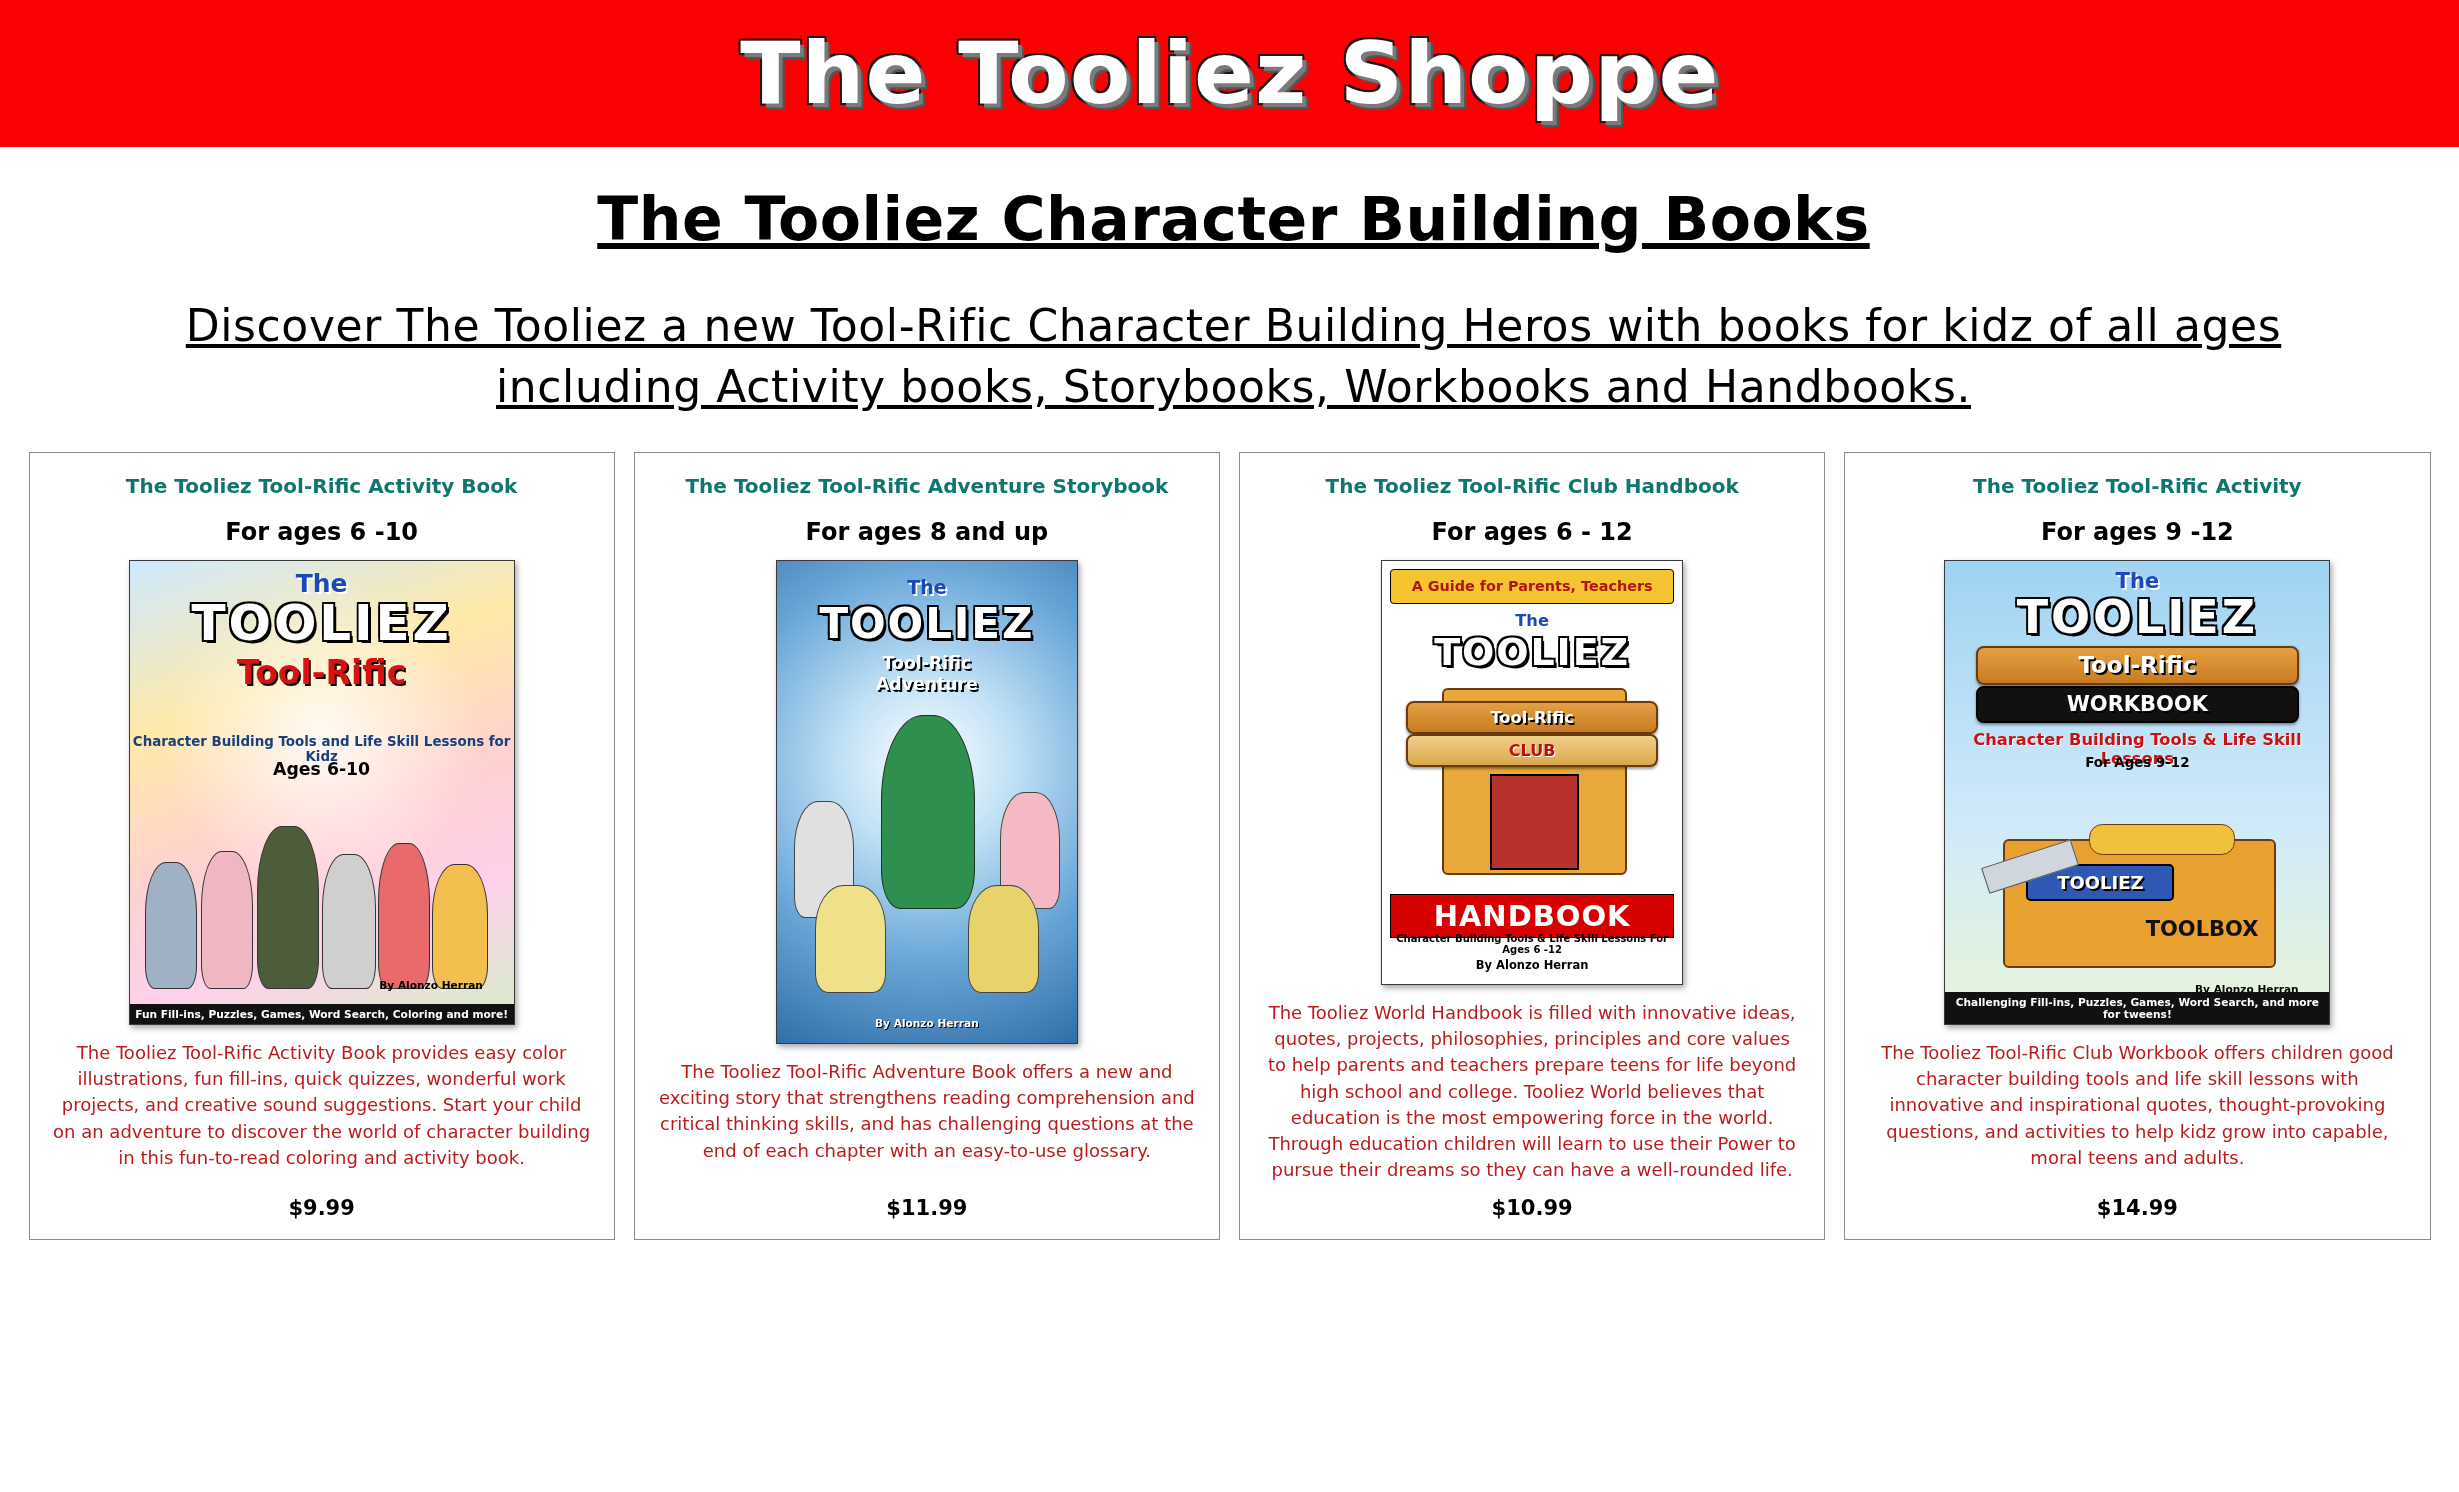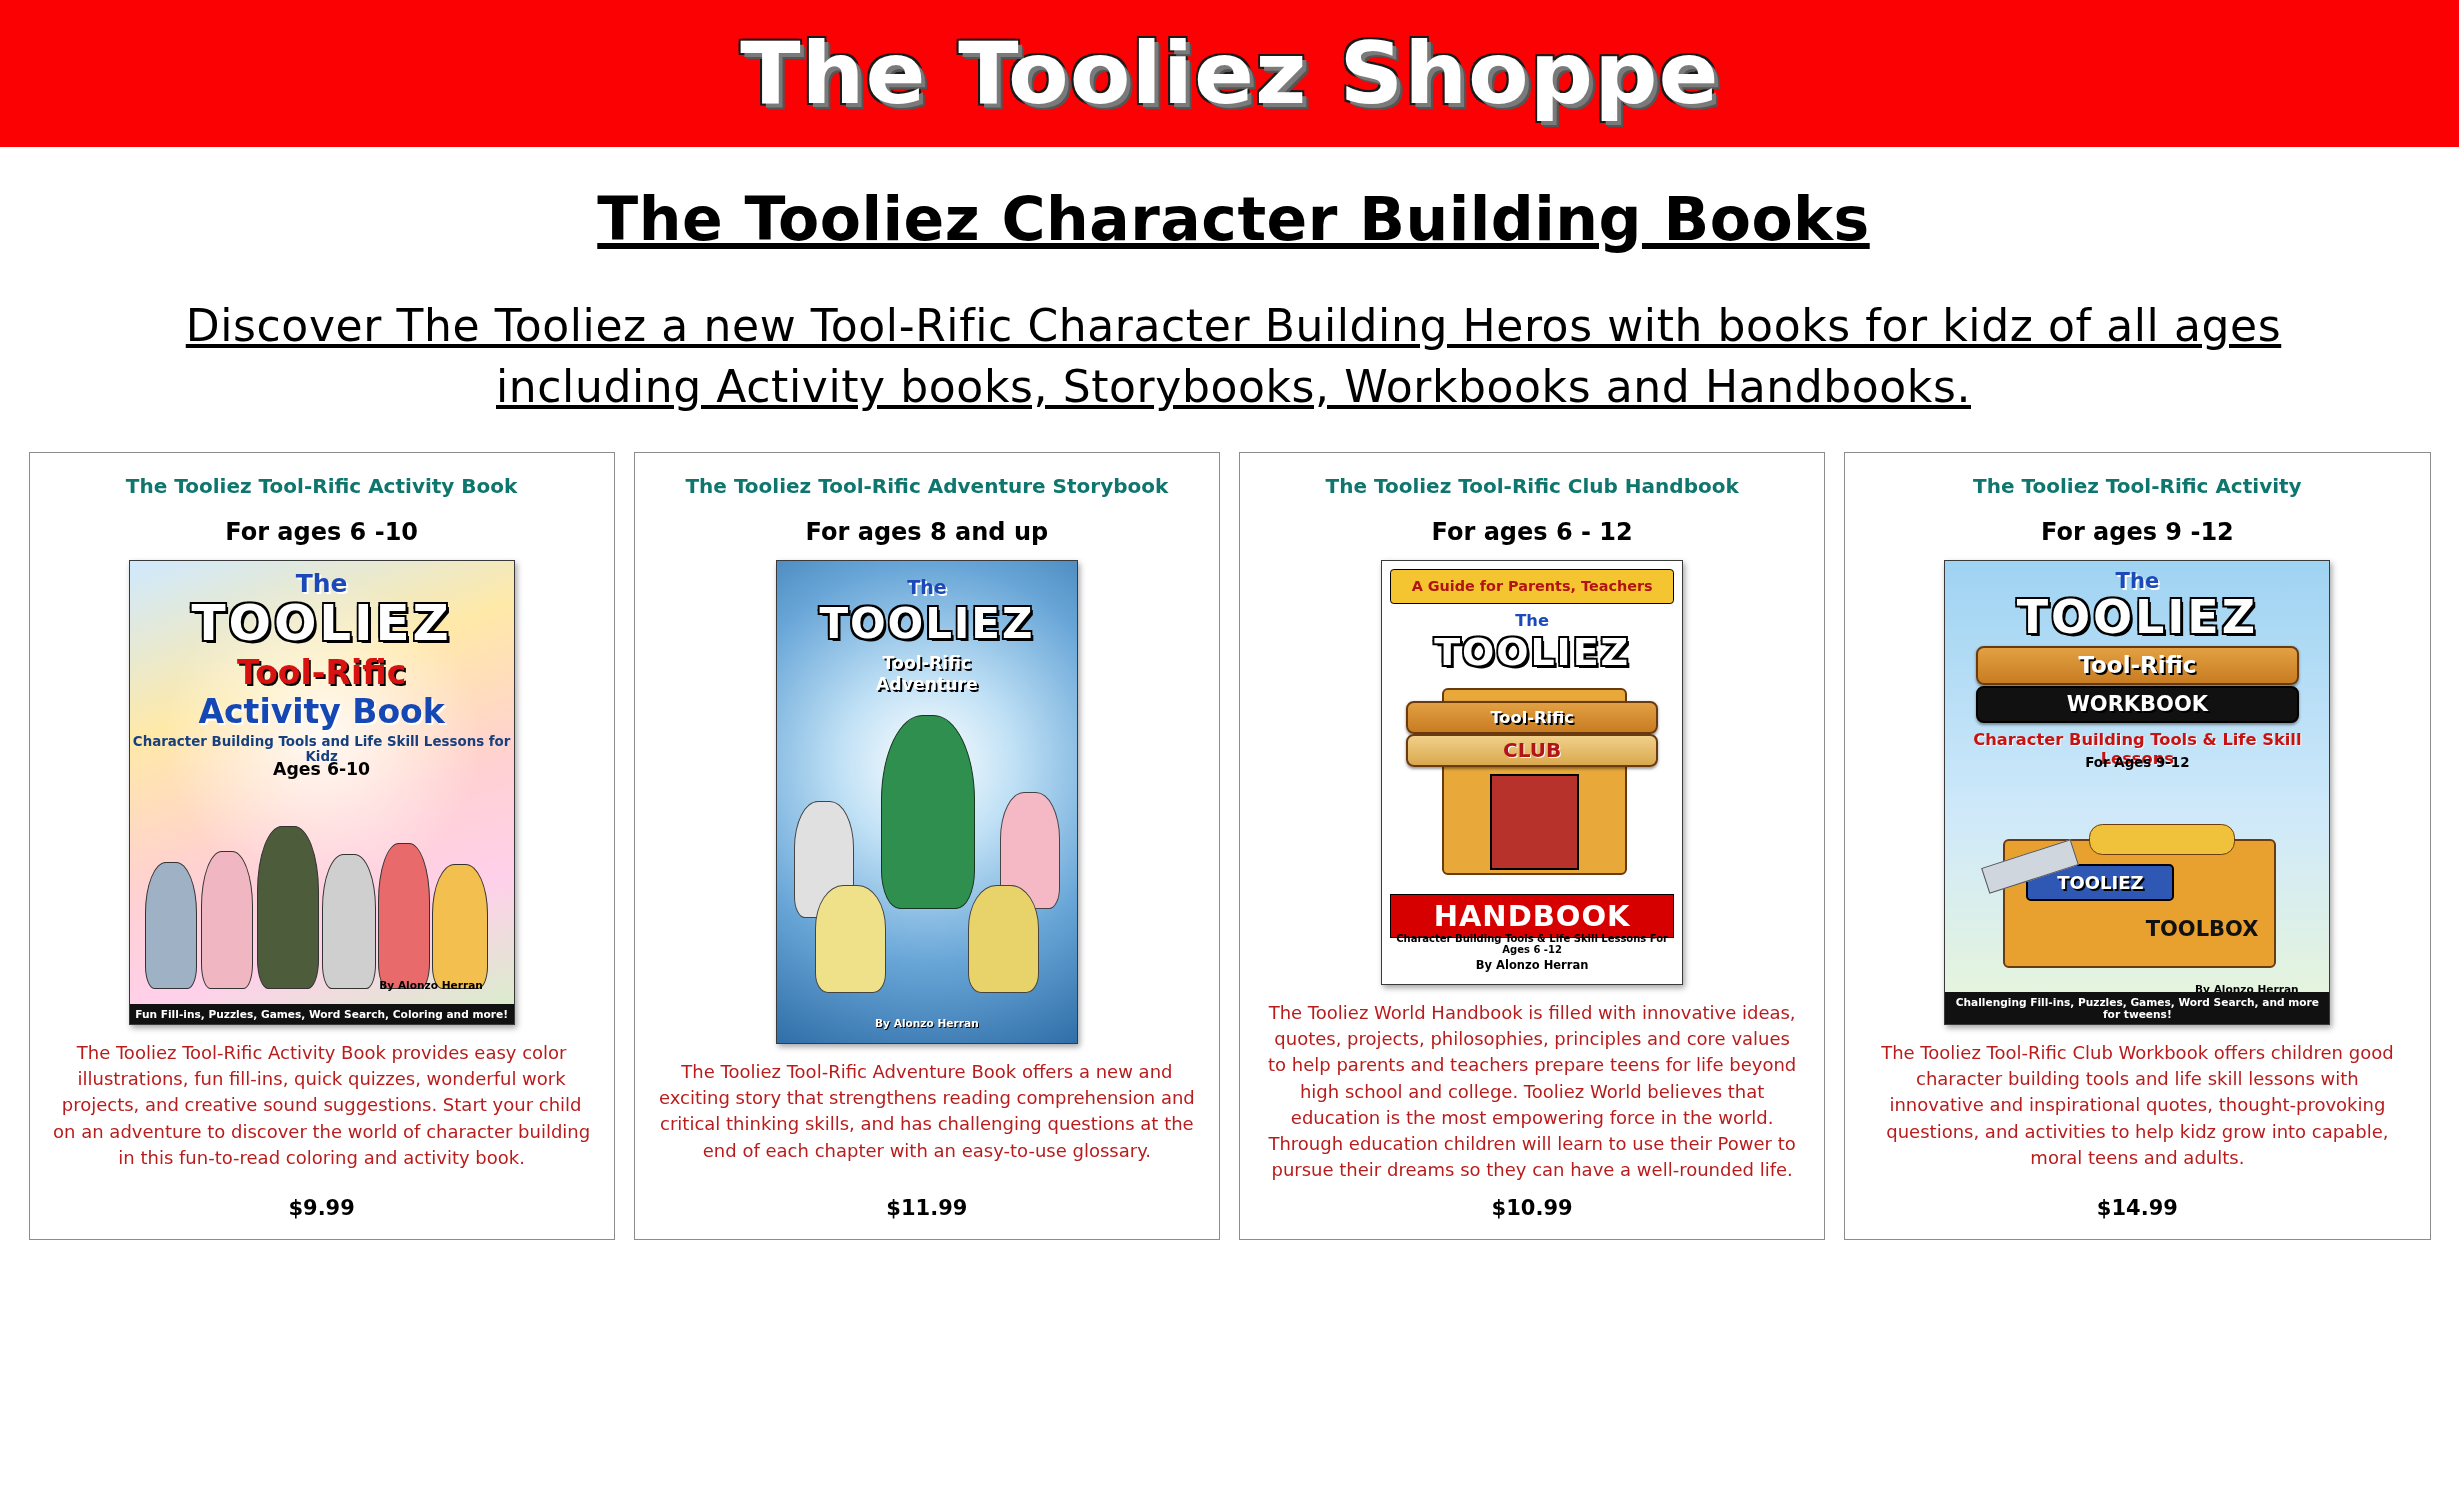--- a/index.html
+++ b/index.html
@@ -226,21 +226,20 @@
     <div class="card-title">The Tooliez Tool-Rific Activity Book</div>
     <div class="card-ages">For ages 6 -10</div>
     <div class="cover-slot">
       <div class="cover" style="width:384px;height:463px;">
         <div class="cover-inner rainbow"></div>
 
         <div class="c-title" style="top:7.7px;font-size:25px;color:#1b49b8;text-shadow:1.9px 1.9px 0 #fff;">The</div>
         <div class="c-title" style="top:33px;font-size:50px;letter-spacing:2.9px;color:#ffffff;
              text-shadow:2.9px 2.9px 0 #000, -1.9px -1.9px 0 #000, 1.9px -1.9px 0 #000, -1.9px 1.9px 0 #000;">TOOLIEZ</div>
         <div class="c-title" style="top:92px;font-size:33px;color:#d81111;text-shadow:1.9px 1.9px 0 #000;">Tool-Rific</div>
-        <div class="c-title" style="top:131px;font-size:33px;color:#1648b5;text-shadow:1.9px 1.9px 0 #fff;">Activity Book</div>
         <div class="c-title" style="top:173px;font-size:13.4px;color:#17407f;">Character Building Tools and Life Skill Lessons for Kidz</div>
         <div class="c-title" style="top:198px;font-size:17.3px;color:#000;">Ages 6-10</div>
 
         <div class="figure" style="left:15.4px;bottom:35px;width:50px;height:125px;background:#9fb1c4;border:1.9px solid #333;"></div>
         <div class="figure" style="left:71px;bottom:35px;width:50px;height:136px;background:#f0b7c2;border:1.9px solid #333;"></div>
         <div class="figure" style="left:127px;bottom:35px;width:60px;height:161px;background:#4d5c3a;border:1.9px solid #333;"></div>
         <div class="figure" style="left:192px;bottom:35px;width:52px;height:133px;background:#cfcfcf;border:1.9px solid #333;"></div>
         <div class="figure" style="left:248px;bottom:35px;width:50px;height:144px;background:#e86a6a;border:1.9px solid #333;"></div>
         <div class="figure" style="left:302px;bottom:35px;width:54px;height:123px;background:#f3c04f;border:1.9px solid #333;"></div>
         <div class="byline" style="bottom:33px;">By Alonzo Herran</div>
@@ -286,21 +285,21 @@
         </div>
         <div class="c-title" style="top:50px;font-size:16.3px;color:#1b49b8;text-shadow:1px 1px 0 #fff;">The</div>
         <div class="c-title" style="top:69px;font-size:38px;letter-spacing:1.9px;color:#ffffff;
              text-shadow:2.9px 2.9px 0 #000,-1.9px -1.9px 0 #000,1.9px -1.9px 0 #000,-1.9px 1.9px 0 #000;">TOOLIEZ</div>
 
         <div style="position:absolute;left:60px;top:127px;width:181px;height:183px;background:#e9a93a;border:2.9px solid #6b3b10;border-radius:5.8px;"></div>
         <div class="plate" style="top:140px;height:29px;display:flex;align-items:center;justify-content:center;">
           <span class="tool-word" style="font-size:16.3px;">Tool-Rific</span>
         </div>
         <div class="plate" style="top:173px;height:29px;display:flex;align-items:center;justify-content:center;background:linear-gradient(#f1d08a,#d9a84e);">
-          <span class="tool-word" style="font-size:20px;color:#b11616;text-shadow:1px 1px 0 #fff;text-align:right;">CLUB</span>
+          <span class="tool-word" style="font-size:16px;color:#b11616;text-shadow:1px 1px 0 #fff;text-align:right;">CLUB</span>
         </div>
         <div style="position:absolute;left:108px;top:213px;width:85px;height:92px;background:#b8322c;border:2.9px solid #000;"></div>
         <div style="position:absolute;left:7.7px;right:7.7px;bottom:46px;height:42px;background:#d60000;border:1.9px solid #000;display:flex;align-items:center;justify-content:center;">
           <span style="font-family:'DejaVu Sans',sans-serif;font-weight:bold;font-size:29px;color:#ffffff;letter-spacing:1px;">HANDBOOK</span>
         </div>
         <div class="c-title" style="bottom:29px;font-size:10px;color:#000;">Character Building Tools &amp; Life Skill Lessons For Ages 6 -12</div>
         <div class="c-title" style="bottom:11.5px;font-size:11.5px;color:#000;">By Alonzo Herran</div>
       </div>
     </div>
     <div class="card-desc">The Tooliez World Handbook is filled with innovative ideas, quotes, projects, philosophies, principles and core values to help parents and teachers prepare teens for life beyond high school and college. Tooliez World believes that education is the most empowering force in the world. Through education children will learn to use their Power to pursue their dreams so they can have a well-rounded life.</div>

